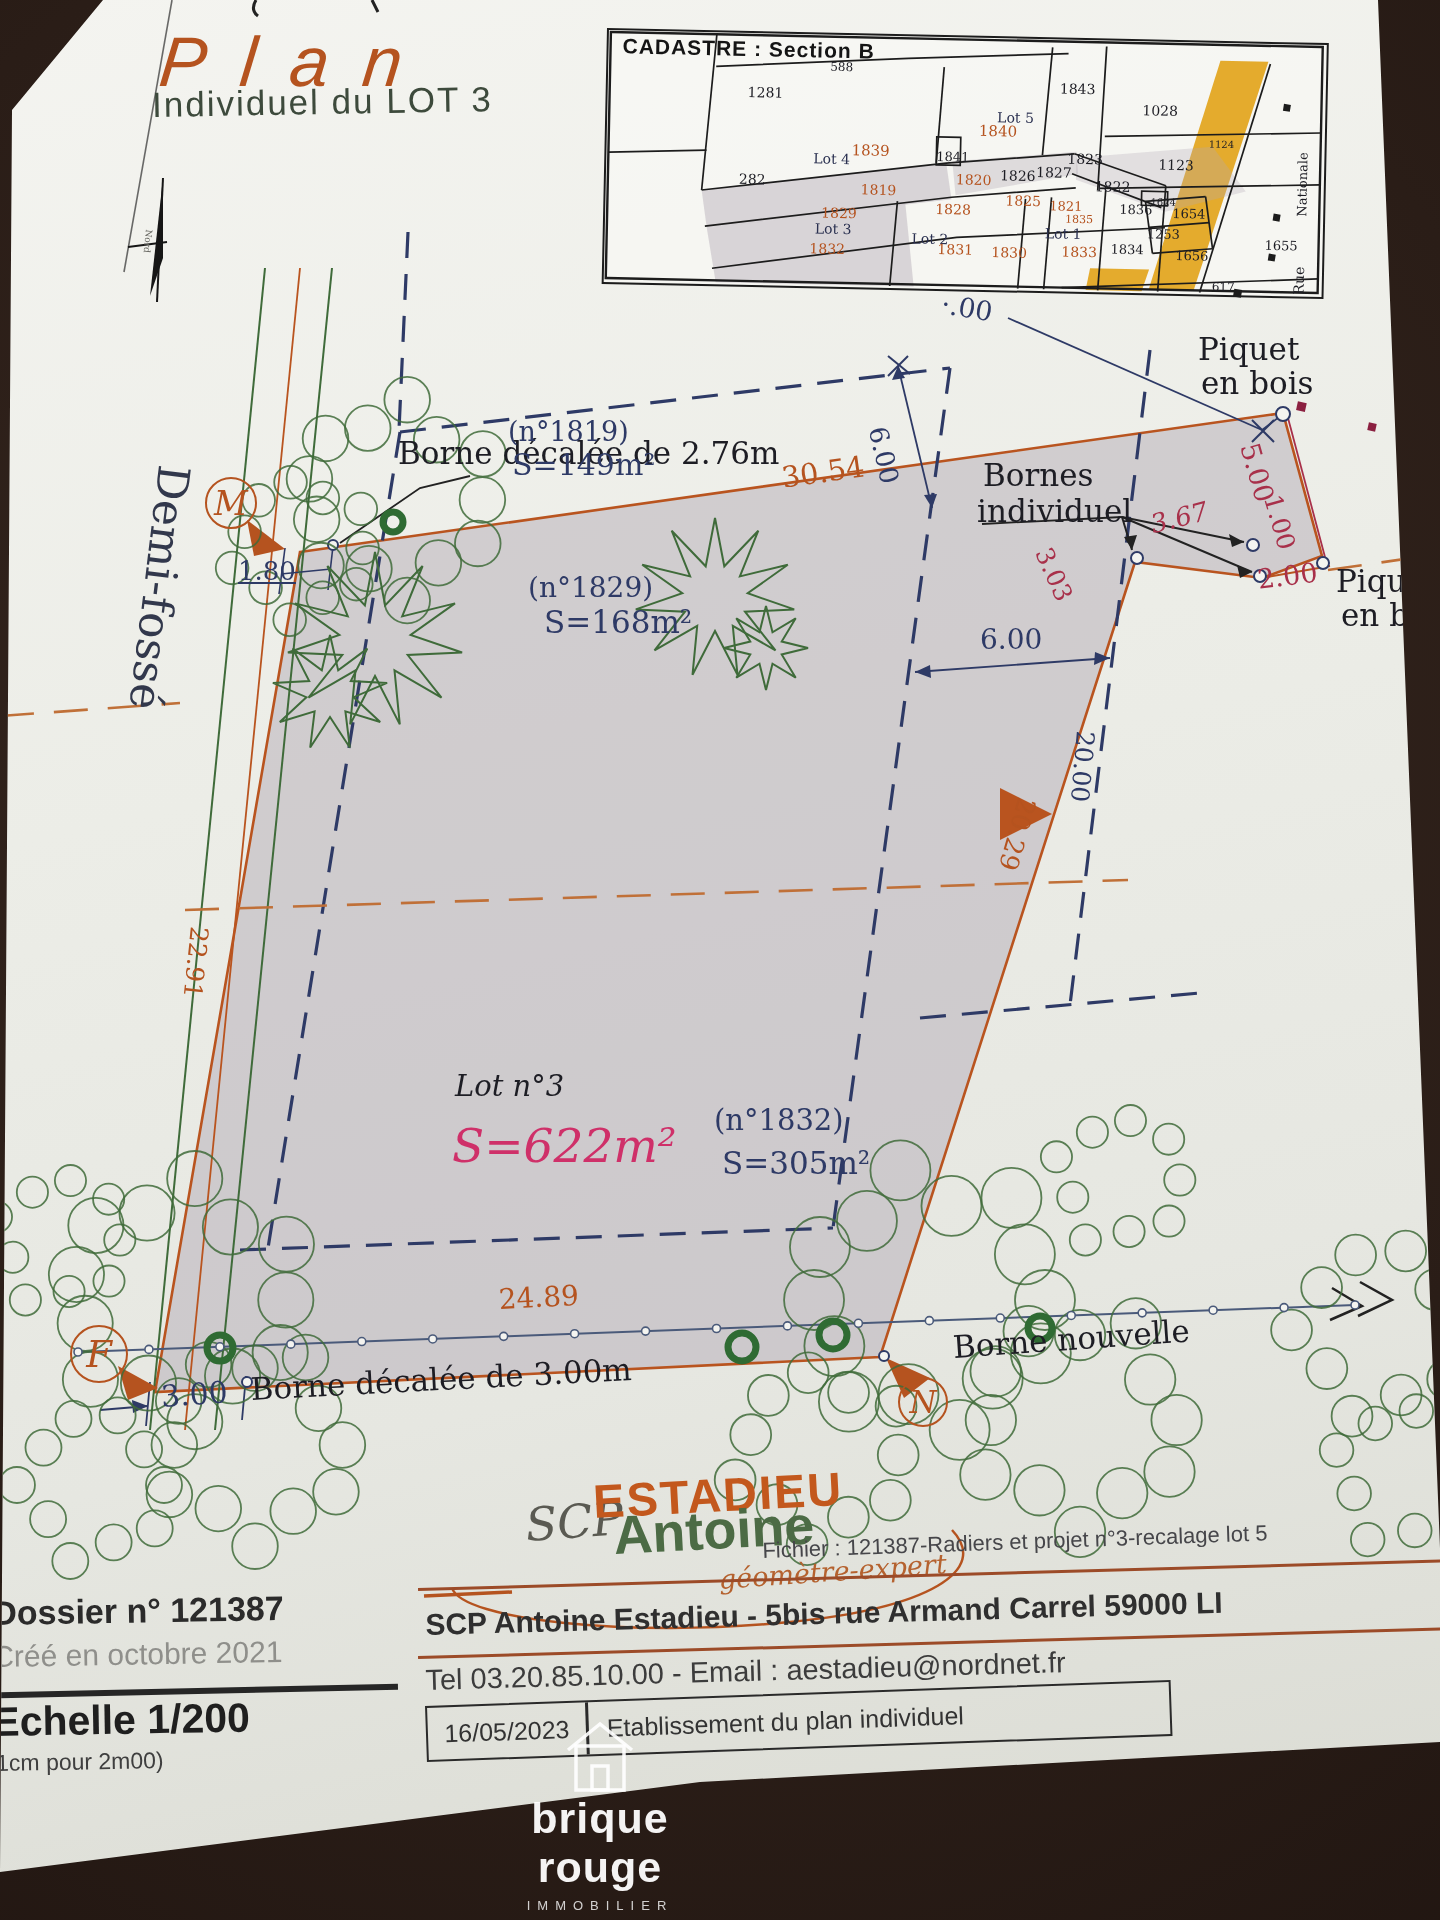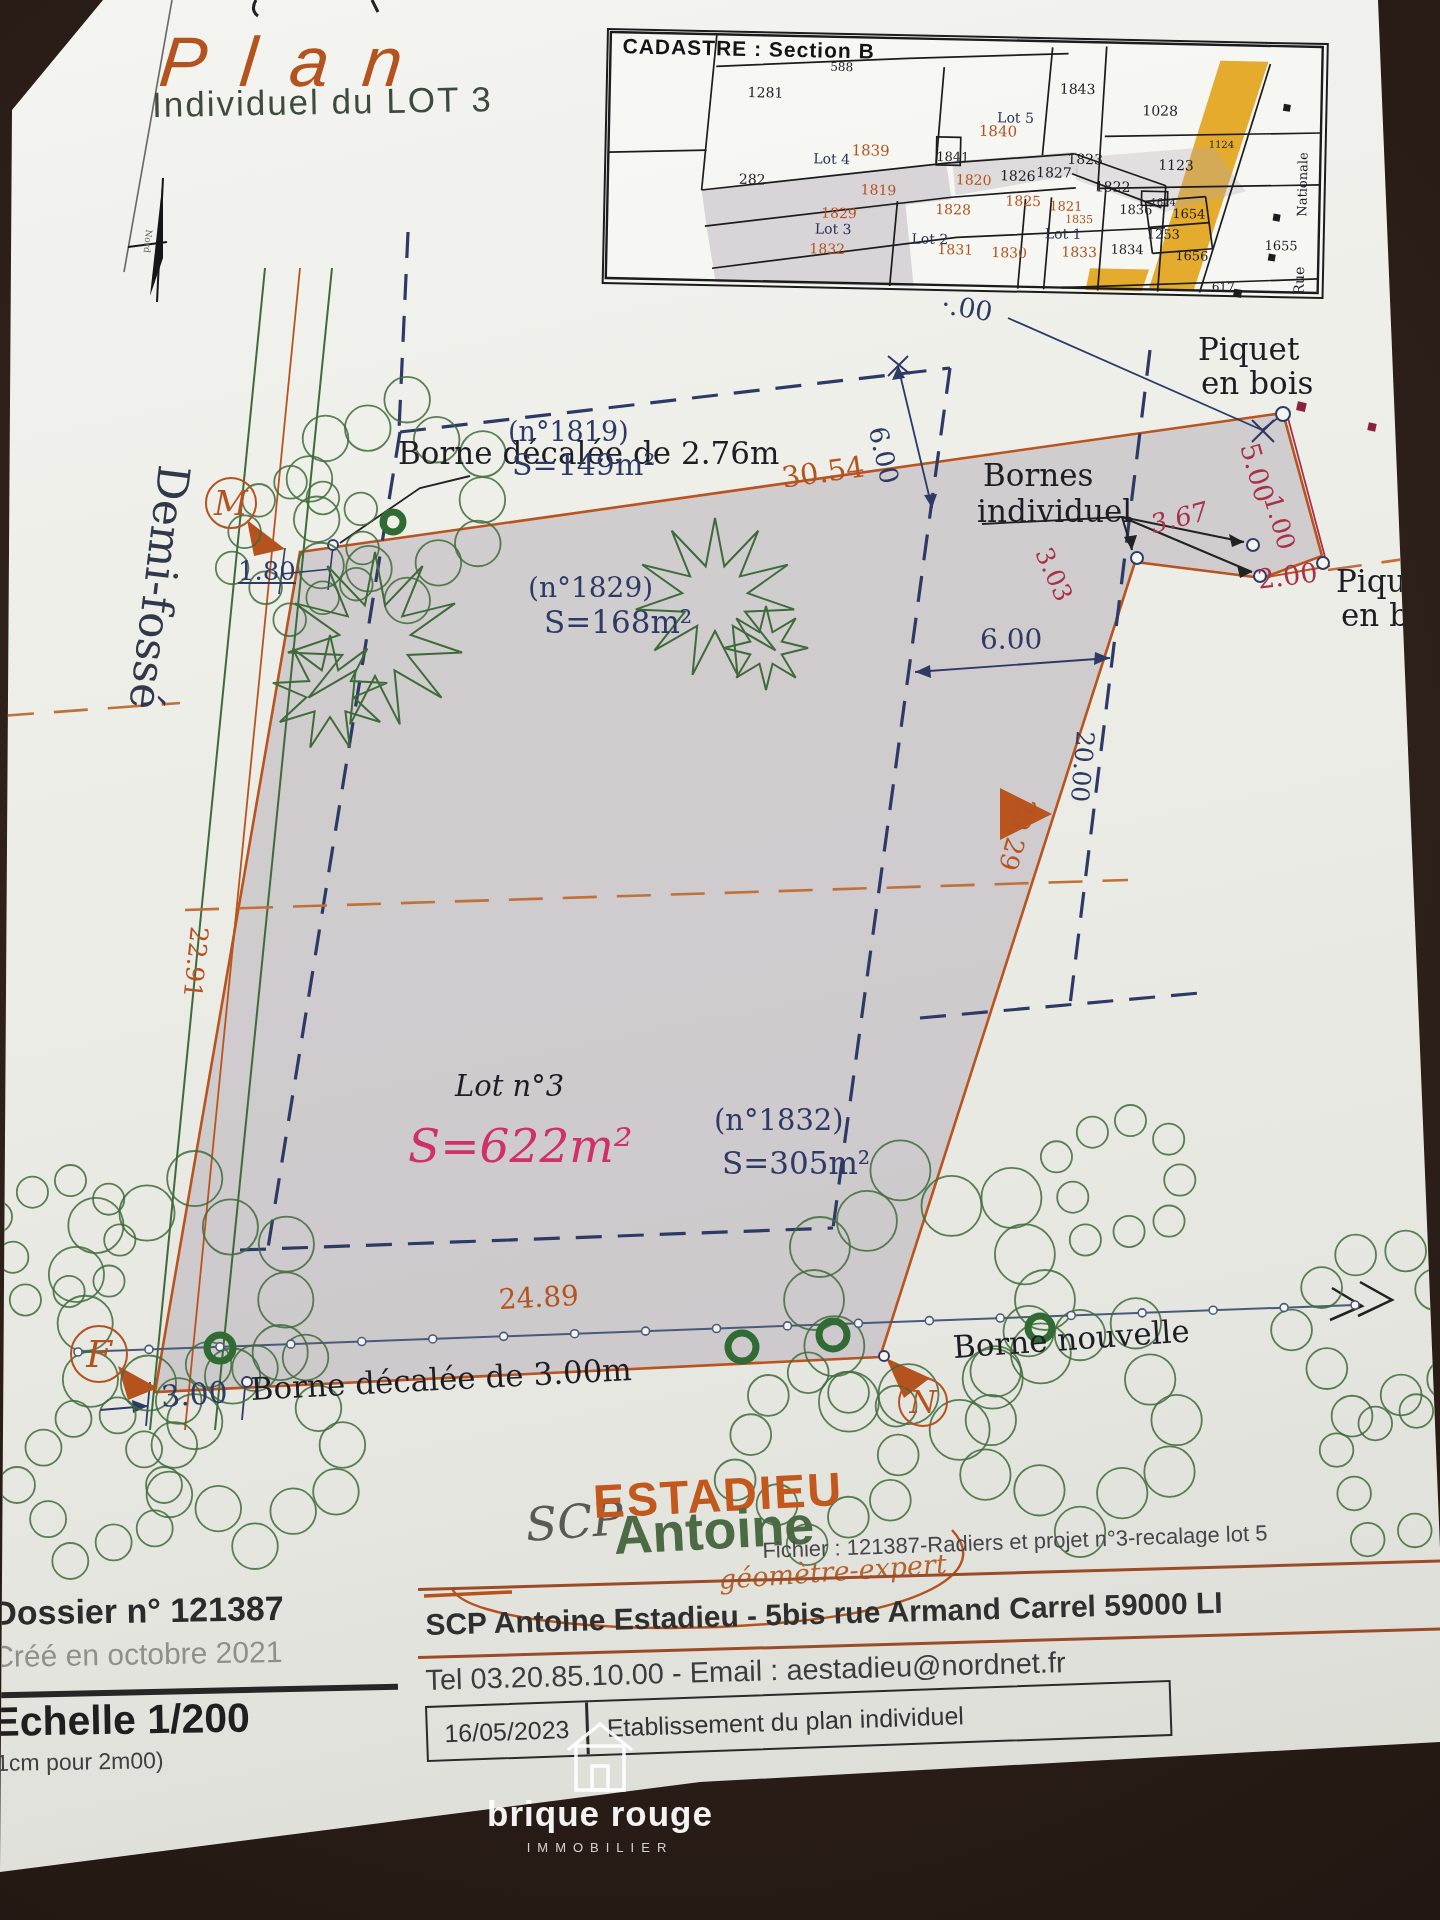--- a/index.html
+++ b/index.html
@@ -23,21 +23,21 @@
   .medallion{position:absolute;border:2.5px solid #b5531f;border-radius:50%;color:#b5531f;
     display:flex;align-items:center;justify-content:center;font-style:italic;
     font-family:"DejaVu Serif",serif;}
   #footer-rule-left{position:absolute;left:0;top:1688px;width:398px;height:6px;background:#262626;transform:rotate(-1.2deg);}
   .sans{font-family:"Liberation Sans",sans-serif;}
   #datebox{position:absolute;left:425px;top:1706px;width:742px;height:52px;border:2.5px solid #2a2a2a;
     transform:rotate(-2deeg);transform:rotate(-2deg);transform-origin:0 0;display:flex;}
   #datebox .cell1{width:158px;border-right:3px solid #2a2a2a;display:flex;align-items:center;justify-content:center;}
   #datebox .cell2{flex:1;display:flex;align-items:center;padding-left:18px;}
   #watermark{position:absolute;left:470px;top:1716px;width:260px;text-align:center;color:#fff;}
-  #wm-line1{font-family:"Liberation Sans",sans-serif;font-weight:bold;font-size:35px;
+  #wm-line1{font-family:"Liberation Sans",sans-serif;font-weight:bold;font-size:43px;
     color:rgba(255,255,255,.95);letter-spacing:1px;text-align:center;}
   #wm-line2{font-family:"Liberation Sans",sans-serif;font-size:13px;letter-spacing:7px;
     color:rgba(240,240,240,.85);margin-top:6px;}
 </style>
 </head>
 <body>
 
 <div id="paper">
 
   <svg id="svg-plan" class="abs" style="left:0;top:0" width="1440" height="1920" viewBox="0 0 1440 1920">
@@ -413,21 +413,21 @@
       <span class="lbl" style="left: 1054px; top: 544px; font-size: 25px; color: rgb(168, 48, 74); transform: rotate(66deg);">3.03</span>
       <span class="lbl" style="left: 528px; top: 574px; font-size: 28px; color: rgb(46, 58, 102);">(n°1829)</span>
       <span class="lbl" style="left: 532px; top: 607px; font-size: 31px; color: rgb(46, 58, 102); margin-left: 12px;">S=168m²</span>
       <span class="lbl" style="left: 980px; top: 626px; font-size: 28px; color: rgb(46, 58, 102);">6.00</span>
       <span class="lbl" style="left: 1098px; top: 732px; font-size: 25px; color: rgb(46, 58, 102); transform: rotate(95deg);">20.00</span>
       <span class="lbl" style="left: 1040px; top: 802px; font-size: 26px; color: rgb(181, 83, 31); transform: rotate(106deg);">20.29</span>
       <span class="lbl" style="left: 196px; top: 468px; font-size: 44px; color: rgb(50, 56, 76); transform: rotate(97deg);">Demi-fossé</span>
       <span class="lbl" style="left: 212px; top: 928px; font-size: 25px; color: rgb(181, 83, 31); transform: rotate(96deg);">22.91</span>
       <span class="lbl" style="left: 238px; top: 558px; font-size: 26px; color: rgb(46, 58, 102); text-decoration: underline;">1.80</span>
       <span class="lbl" style="left: 455px; top: 1072px; font-size: 29px; color: rgb(29, 29, 36); font-style: italic;">Lot n°3</span>
-      <span class="lbl" style="left: 408px; top: 1122px; font-size: 47px; color: rgb(207, 48, 105); font-style: italic;">S=622m²</span>
+      <span class="lbl" style="left: 452px; top: 1122px; font-size: 47px; color: rgb(207, 48, 105); font-style: italic;">S=622m²</span>
       <span class="lbl" style="left: 714px; top: 1106px; font-size: 29px; color: rgb(46, 58, 102);">(n°1832)</span>
       <span class="lbl" style="left: 722px; top: 1148px; font-size: 31px; color: rgb(46, 58, 102);">S=305m²</span>
       <span class="lbl" style="left: 498px; top: 1286px; font-size: 28px; color: rgb(181, 83, 31); transform: rotate(-3deg);">24.89</span>
       <span class="lbl" style="left: 160px; top: 1382px; font-size: 30px; color: rgb(46, 58, 102); transform: rotate(-4deg);">3.00</span>
       <span class="lbl" style="left: 250px; top: 1374px; font-size: 31px; color: rgb(29, 29, 36); transform: rotate(-3deg);">Borne décalée de 3.00m</span>
       <span class="lbl" style="left: 952px; top: 1332px; font-size: 31px; color: rgb(29, 29, 36); transform: rotate(-4deg);">Borne nouvelle</span>
       <span class="lbl" style="left: 153px; top: 230px; font-size: 9px; color: rgb(98, 98, 92); transform: rotate(96deg);">Nord</span>
     </div>
   <div id="plan-medallions">
       <div class="medallion" style="left: 205px; top: 477px; width: 48px; height: 48px; font-size: 33px;">

